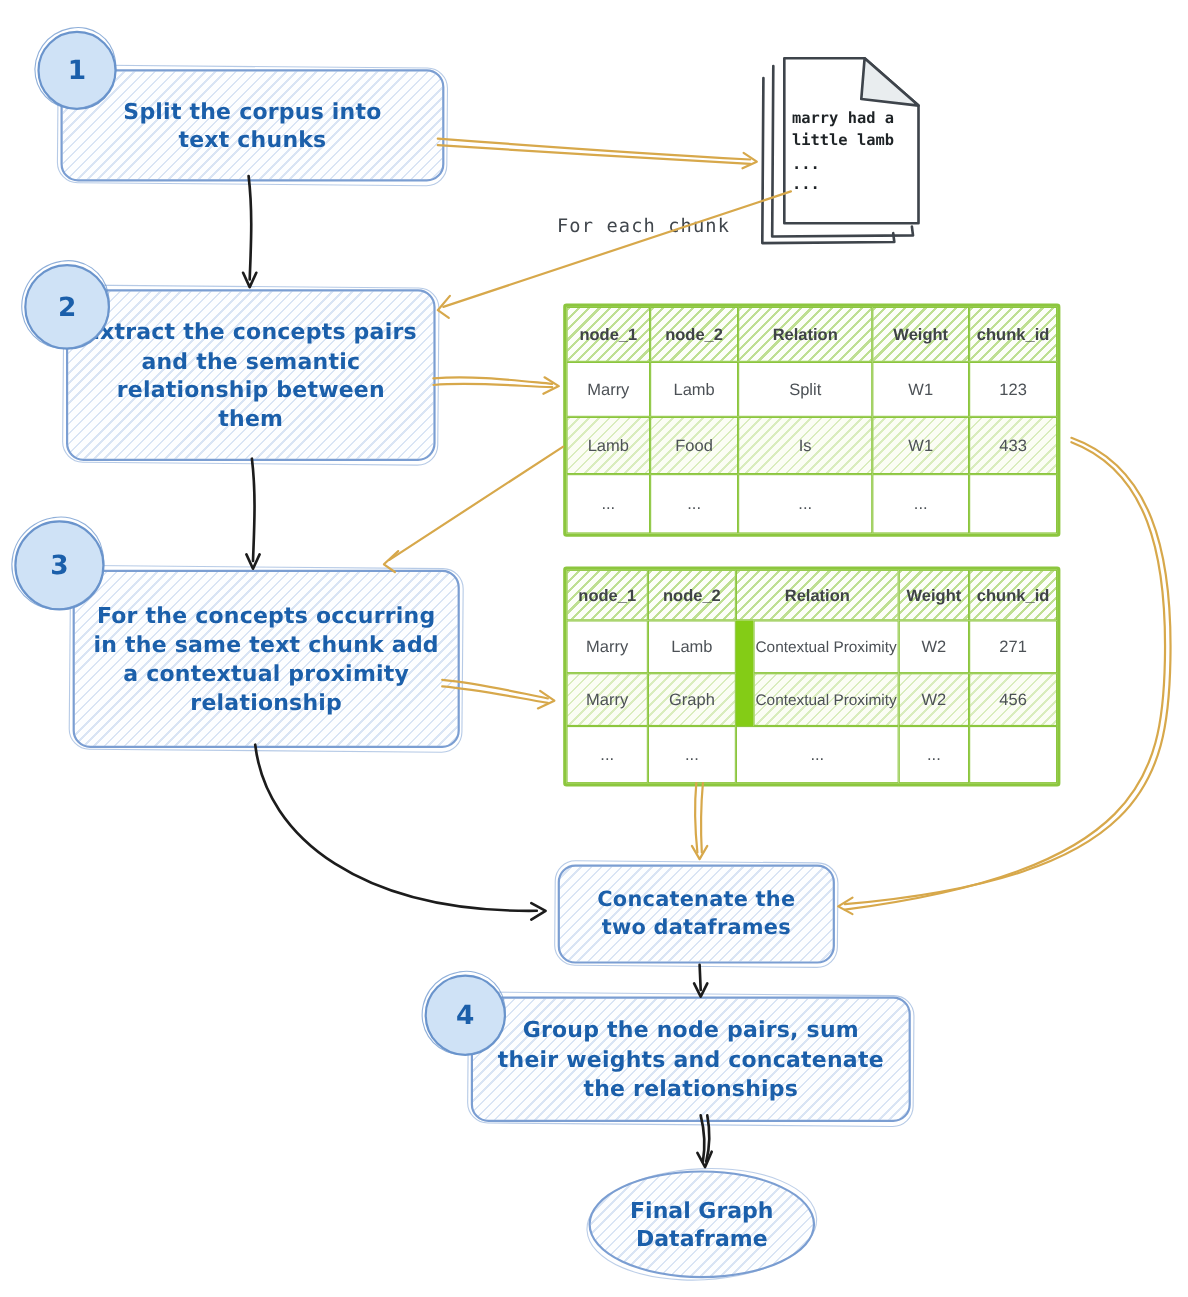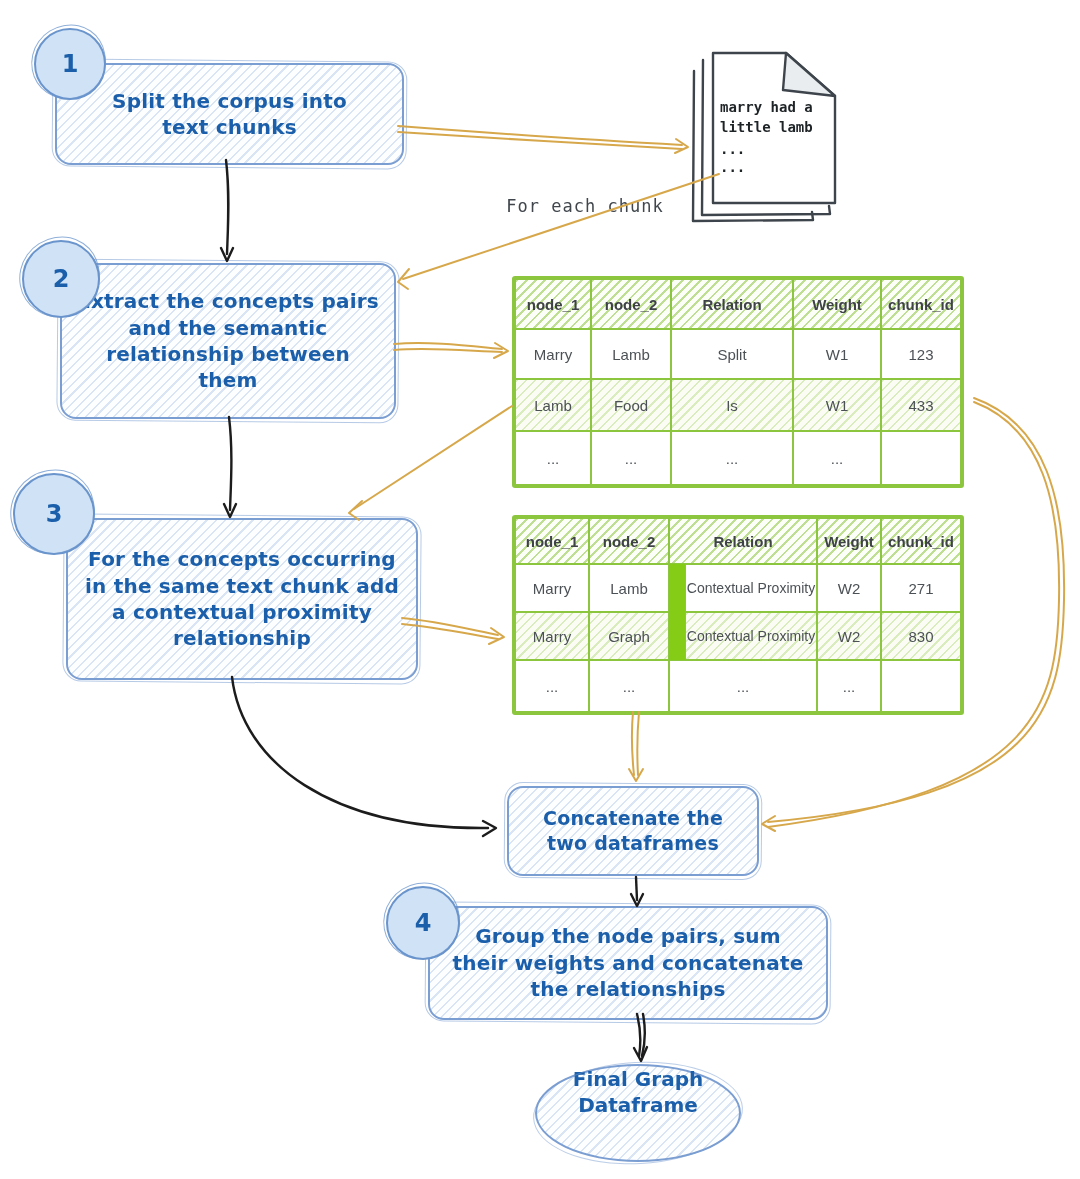--- a/index.html
+++ b/index.html
@@ -37,21 +37,21 @@
   .hl{background-color:#fbfdf4;
     background-image:repeating-linear-gradient(135deg,rgba(140,198,62,.30) 0 1.7px,transparent 1.7px 6.5px);}
 
   
   .chunk-label{position:absolute;left:455px;top:196px;width:260px;text-align:center;
     font-family:"DejaVu Sans Mono",monospace;font-size:17px;color:#40464c;letter-spacing:1px;z-index:2;}
   .final-ellipse{position:absolute;left:535px;top:1064px;width:202px;height:94px;
     border:2.4px solid #7b9ed2;border-radius:50%;
     background-color:#fdfeff;
     background-image:repeating-linear-gradient(135deg,rgba(125,162,216,.28) 0 1.6px,transparent 1.6px 6.5px);
-    display:flex;justify-content:center;text-align:center;
+    display:flex;align-items:center;justify-content:center;text-align:center;
     color:#1b5faa;font-weight:600;font-size:20px;line-height:1.3;z-index:2;}
   .final-ellipse::after{content:'';position:absolute;inset:-4px;border:1.4px solid rgba(122,158,210,.5);
     border-radius:50%;transform:rotate(-3deg);pointer-events:none;}
   .doc-svg{position:absolute;left:670px;top:40px;z-index:2;}
   .arrow-layer{position:absolute;left:0;top:0;z-index:4;pointer-events:none;}
 </style>
 </head>
 <body>
 
 <div class="canvas">
@@ -145,21 +145,21 @@
     <div class="td">Marry</div>
     <div class="td">Lamb</div>
     <div class="td rel">Contextual Proximity</div>
     <div class="td">W2</div>
     <div class="td">271</div>
 
     <div class="td hl">Marry</div>
     <div class="td hl">Graph</div>
     <div class="td hl rel">Contextual Proximity</div>
     <div class="td hl">W2</div>
-    <div class="td hl">830</div>
+    <div class="td hl">456</div>
 
     <div class="td">...</div>
     <div class="td">...</div>
     <div class="td">...</div>
     <div class="td">...</div>
     <div class="td"></div>
   </div>
 
   <svg class="arrow-layer" width="1080" height="1179" viewBox="0 0 1080 1179">
 

